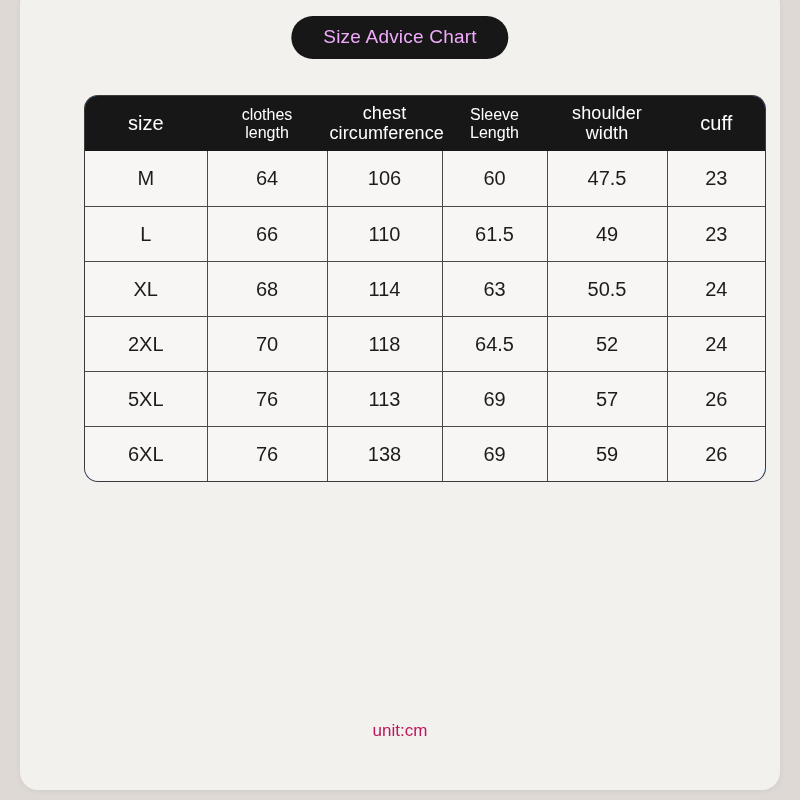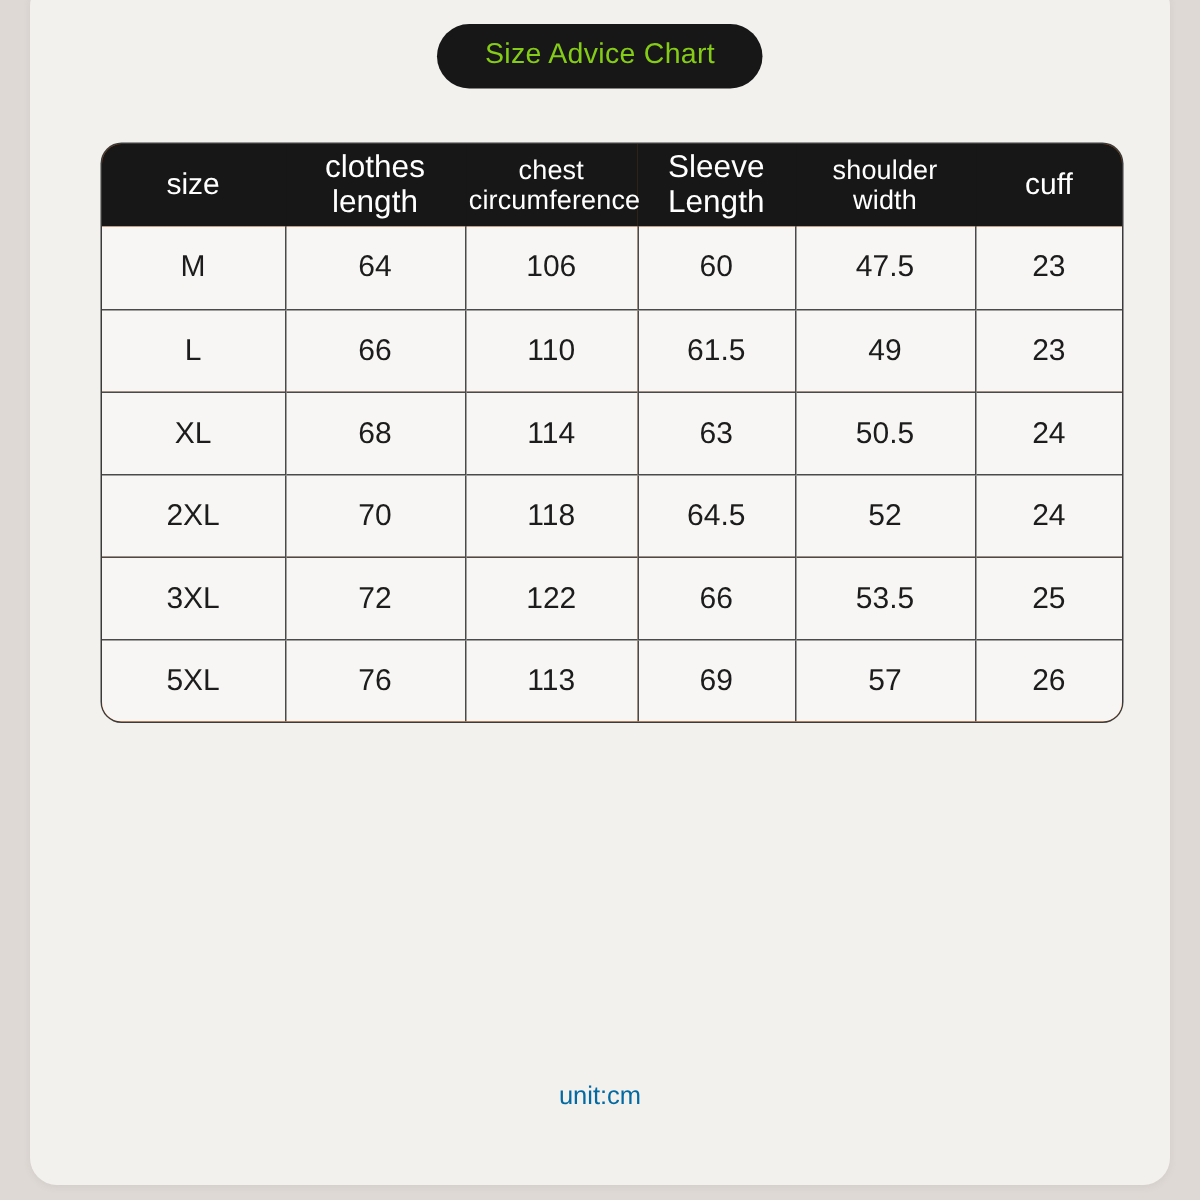--- a/index.html
+++ b/index.html
@@ -26,35 +26,35 @@
   }
 
   
   #title-pill {
     position:absolute;
     left:50%; transform:translateX(-50%);
     top:30px;
     padding:11px 32px 13px;
     background:#171717;
     border-radius:22px;
-    color:#84cc16;
+    color:#f0abfc;
     font-size:19px;
     letter-spacing:0.2px;
     white-space:nowrap;
     line-height:1;
   }
 
   
   #table-wrap {
     position:absolute;
-    left:48px; top:110px;
+    left:65px; top:110px;
     width:680px;
     border-radius:13px;
     overflow:hidden;
-    background:#f97316;
+    background:#3b82f6;
     box-shadow:0 0 0 1px #3b3b3b;
   }
 
   table {
     width:100%;
     border-collapse:collapse;
     table-layout:fixed;
   }
 
   
@@ -73,21 +73,21 @@
     font-weight:400;
     text-align:center;
     vertical-align:middle;
     border-right:1px solid #171717;
     padding:0 2px;
     line-height:1.07;
   }
   thead th:last-child { border-right:none; }
 
   th .big   { font-size:20px; }
-  th .mid   { font-size:21px; }
+  th .mid   { font-size:16px; }
   th .small { font-size:18px; letter-spacing:0.1px; }
 
   
   tbody tr { height:55px; background:#f7f6f4; }
 
   tbody td {
     text-align:center;
     vertical-align:middle;
     font-size:20px;
     color:#1c1c1c;
@@ -97,21 +97,21 @@
   }
   tbody td:last-child { border-right:none; }
   tbody tr:first-child td { border-top:none; }
 
   
   #unit {
     position:absolute;
     left:50%; transform:translateX(-50%);
     top:735px;
     font-size:17px;
-    color:#0369a1;
+    color:#be185d;
     white-space:nowrap;
   }
 </style>
 </head>
 <body>
 
 <div id="card">
 
   <div id="title-pill">Size Advice Chart</div>
 
@@ -162,33 +162,33 @@
           </tr>
           <tr>
             <td>2XL</td>
             <td>70</td>
             <td>118</td>
             <td>64.5</td>
             <td>52</td>
             <td>24</td>
           </tr>
           <tr>
-            <td>3XL</td>
-            <td>72</td>
-            <td>122</td>
-            <td>66</td>
-            <td>53.5</td>
-            <td>25</td>
-          </tr>
-          <tr>
             <td>5XL</td>
             <td>76</td>
             <td>113</td>
             <td>69</td>
             <td>57</td>
+            <td>26</td>
+          </tr>
+          <tr>
+            <td>6XL</td>
+            <td>76</td>
+            <td>138</td>
+            <td>69</td>
+            <td>59</td>
             <td>26</td>
           </tr>
         </tbody>
     </table>
   </div>
 
   <div id="unit">unit:cm</div>
 
 </div>
 

